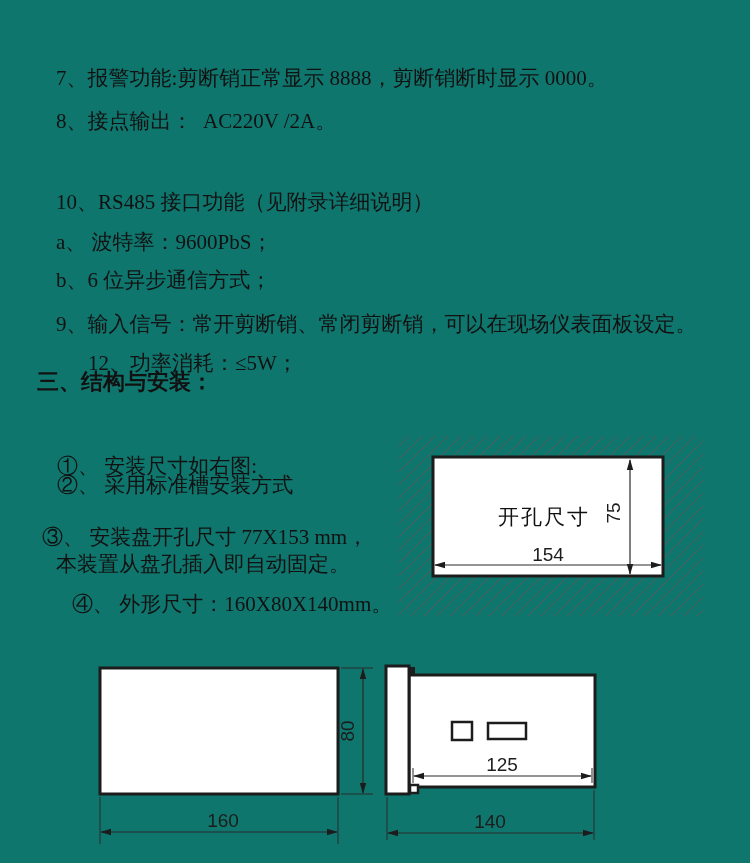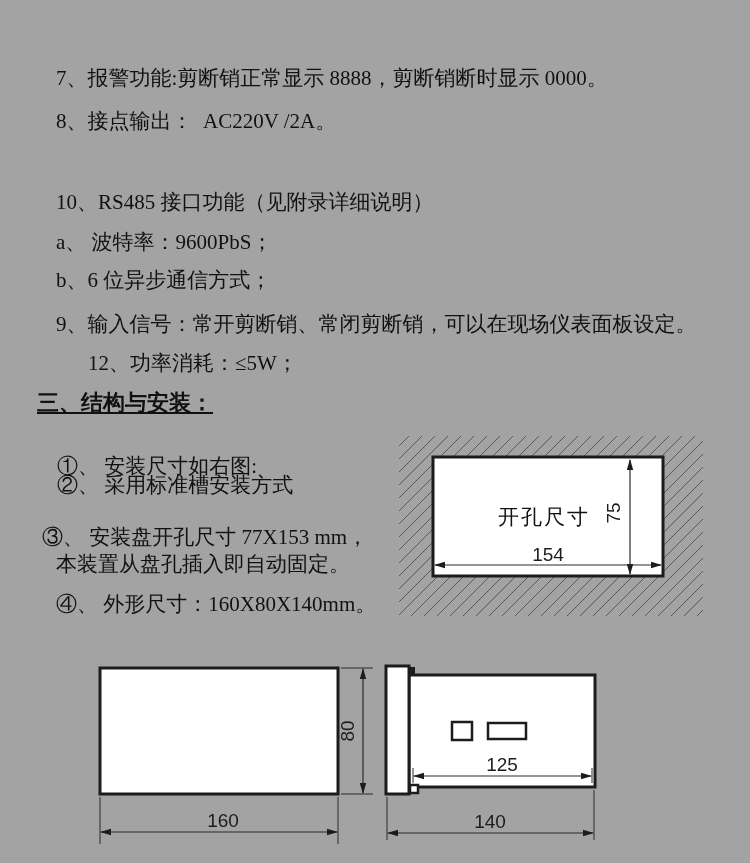--- a/index.html
+++ b/index.html
@@ -1,20 +1,20 @@
 <!DOCTYPE html>
 <html><head>
 <meta charset="utf-8">
 <style>
   html,body{margin:0;padding:0;background:#ffffff;}
   .page{
     position:relative;
     width:750px;
     height:863px;
-    background:#a3a3a3;
+    background:#0f766e;
     font-family:"Liberation Serif","DejaVu Serif",serif;
     color:#111111;
     overflow:hidden;
   }
   .textline{
     position:absolute;
     font-size:21px;
     line-height:24px;
     white-space:pre;
     color:#111111;
@@ -42,27 +42,27 @@
 <div class="page">
 
   <div class="textline" style="top:66px;left:56px;">7、报警功能:剪断销正常显示 8888，剪断销断时显示 0000。</div>
   <div class="textline" style="top:109px;left:56px;">8、接点输出：  AC220V /2A。</div>
   <div class="textline" style="top:190px;left:56px;">10、RS485 接口功能（见附录详细说明）</div>
   <div class="textline" style="top:230px;left:56px;">a、 波特率：9600PbS；</div>
   <div class="textline" style="top:268px;left:56px;">b、6 位异步通信方式；</div>
   <div class="textline" style="top:312px;left:56px;">9、输入信号：常开剪断销、常闭剪断销，可以在现场仪表面板设定。</div>
   <div class="textline" style="top:351px;left:56px;margin-left:32px;">12、功率消耗：≤5W；</div>
 
-  <div class="textline heading" style="top:391px;left:37px;text-decoration:underline;">三、结构与安装：</div>
+  <div class="textline heading" style="top:370px;left:37px;">三、结构与安装：</div>
 
   <div class="textline" style="top:435px;left:57px;margin-top:19px;">①、 安装尺寸如右图:</div>
   <div class="textline" style="top:473px;left:57px;">②、 采用标准槽安装方式</div>
   <div class="textline" style="top:513px;left:42px;margin-top:12px;">③、 安装盘开孔尺寸 77X153 mm，</div>
   <div class="textline" style="top:552px;left:56px;">本装置从盘孔插入即自动固定。</div>
-  <div class="textline" style="top:592px;left:56px;">④、 外形尺寸：160X80X140mm。</div>
+  <div class="textline" style="top:592px;left:72px;">④、 外形尺寸：160X80X140mm。</div>
 
   <svg class="drawing" style="left:398px;top:434px;" width="310" height="188" viewBox="0 0 310 188">
     <defs>
       <pattern id="hatch" width="13" height="13" patternUnits="userSpaceOnUse">
         <path d="M-3,3 L3,-3 M0,13 L13,0 M10,16 L16,10" stroke="#5a5a5a" stroke-width="1" fill="none"></path>
       </pattern>
     </defs>
     <rect x="1" y="2" width="304" height="180" fill="url(#hatch)"></rect>
     <rect x="35" y="23" width="230" height="119" fill="#ffffff" stroke="#1c1c1c" stroke-width="3"></rect>
     <text class="cjk" x="146" y="90" text-anchor="middle">开孔尺寸</text>

